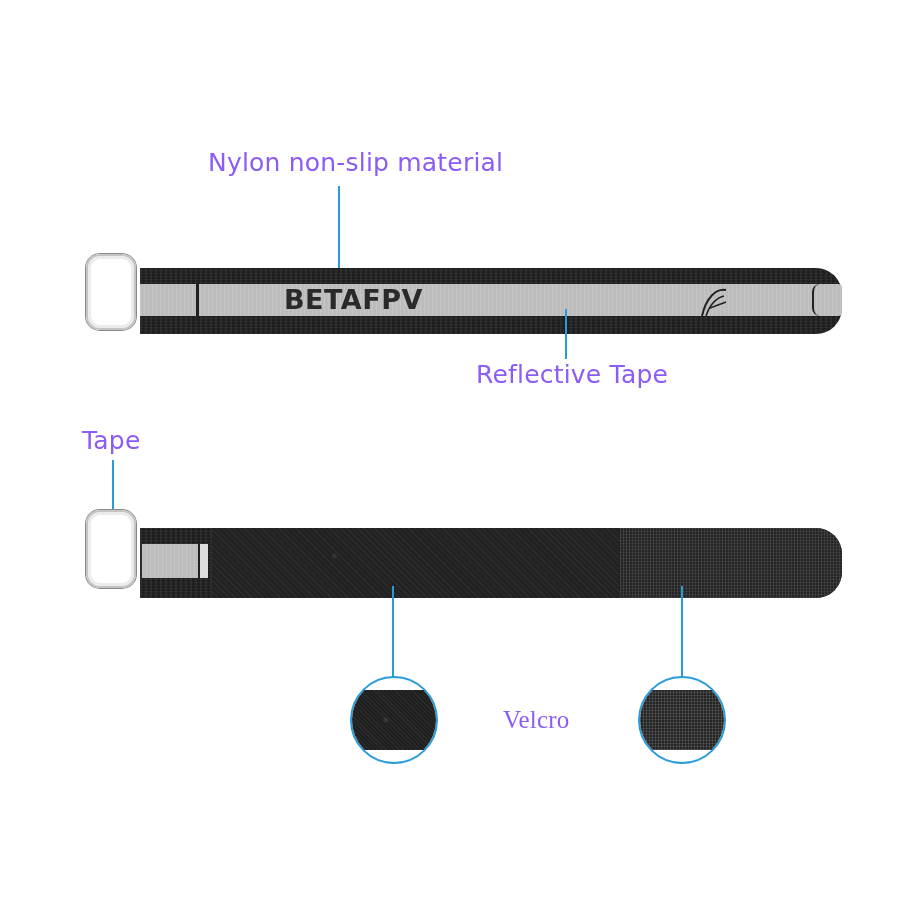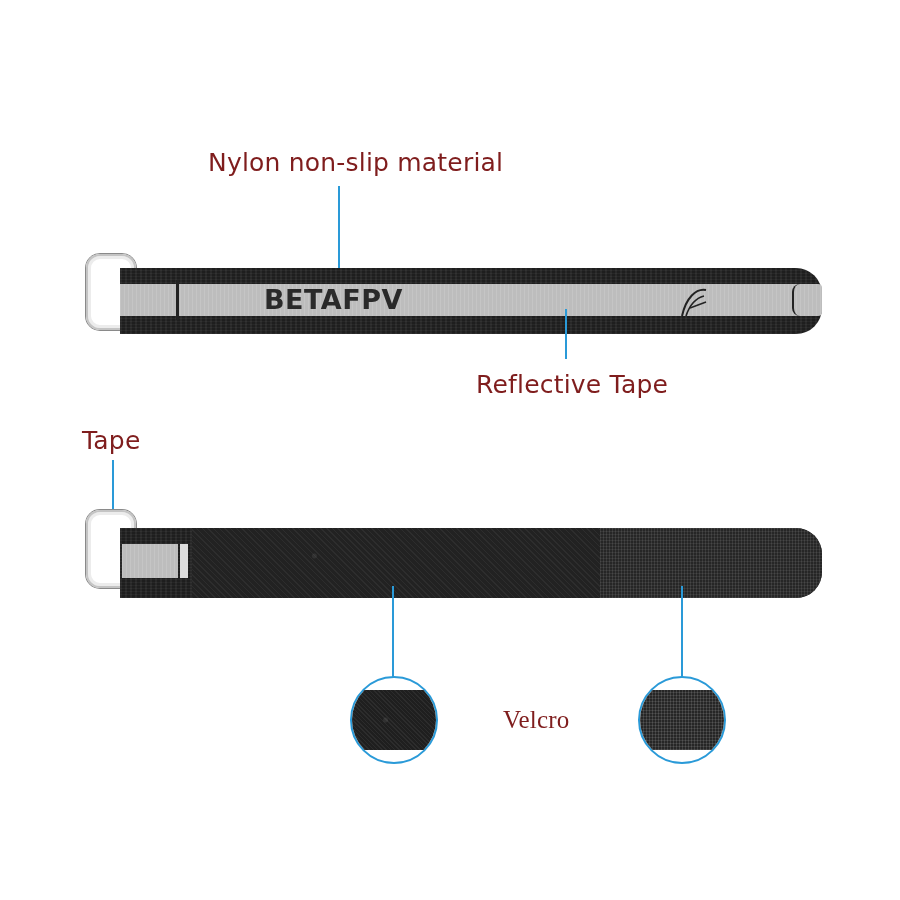--- a/index.html
+++ b/index.html
@@ -1,25 +1,25 @@
 <!DOCTYPE html>
 <html><head>
 <meta charset="utf-8">
 <style>
   html,body{margin:0;padding:0;background:#fff;}
   body{width:900px;height:900px;position:relative;overflow:hidden;font-family:"DejaVu Sans","Liberation Sans",sans-serif;}
   .abs{position:absolute;}
-  .label{position:absolute;color:#7f1d1d;font-size:25px;white-space:nowrap;letter-spacing:0.2px;}
+  .label{position:absolute;color:#8b5cf6;font-size:25px;white-space:nowrap;letter-spacing:0.2px;}
   .vline{position:absolute;width:2px;background:#2a9ad8;}
   .ring{position:absolute;border:2px solid #c4c4c4;border-radius:14px;box-shadow:inset 0 0 0 3px #ececec, 0 0 0 1px #8a8a8a;}
   .strap{position:absolute;border-radius:0 26px 26px 0;
     background:
       repeating-linear-gradient(90deg, rgba(255,255,255,0.05) 0 2px, rgba(0,0,0,0) 2px 5px),
       repeating-linear-gradient(0deg, rgba(255,255,255,0.04) 0 1px, rgba(0,0,0,0) 1px 3px),
-      #1e1e1e;}
+      #1e1e1e; margin-left: 20px;}
   .tape{position:absolute;background:
       repeating-linear-gradient(90deg, rgba(255,255,255,0.12) 0 1px, rgba(0,0,0,0) 1px 4px),
       #bdbdbd;}
   .brand{position:absolute;font-family:"DejaVu Sans","Liberation Sans",sans-serif;font-weight:bold;color:#2a2a2a;font-size:27px;letter-spacing:0.5px;}
   .velcro-loop{position:absolute;background:
       radial-gradient(circle at 30% 40%, rgba(255,255,255,0.07) 0 2px, transparent 3px),
       repeating-linear-gradient(45deg, rgba(255,255,255,0.05) 0 1px, transparent 1px 4px),
       #222;}
   .velcro-hook{position:absolute;background:
       repeating-linear-gradient(90deg, rgba(255,255,255,0.09) 0 1px, transparent 1px 3px),
@@ -47,21 +47,21 @@
   <div class="brand" style="left:144px;top:16px;">BETAFPV</div>
   <svg class="abs" style="left:556px;top:12px;" width="40" height="40" viewBox="0 0 40 40">
     <path d="M6 36 C10 18 20 8 30 10" stroke="#222" stroke-width="2" fill="none"></path>
     <path d="M10 36 C14 24 20 18 28 16" stroke="#222" stroke-width="1.6" fill="none"></path>
     <path d="M14 28 L30 22" stroke="#222" stroke-width="1.6" fill="none"></path>
   </svg>
   <div class="abs" style="left:672px;top:16px;width:14px;height:32px;border-left:2px solid #222;border-radius:8px 0 0 8px;"></div>
 </div>
 
 <div class="vline" style="left:565px;top:309px;height:50px;"></div>
-<div class="label" style="left:476px;top:370px;">Reflective Tape</div>
+<div class="label" style="left:476px;top:360px;">Reflective Tape</div>
 
 <div class="label" style="left:82px;top:426px;">Tape</div>
 <div class="vline" style="left:112px;top:460px;height:52px;"></div>
 
 <div class="ring" style="left:86px;top:510px;width:46px;height:74px;"></div>
 <div class="strap" style="left:120px;top:528px;width:702px;height:70px;">
   <div class="tape" style="left:2px;top:16px;width:56px;height:34px;"></div>
   <div class="abs" style="left:60px;top:16px;width:8px;height:34px;background:#ddd;"></div>
   <div class="velcro-loop" style="left:72px;top:0;width:408px;height:70px;"></div>
   <div class="velcro-hook" style="left:480px;top:0;width:222px;height:70px;border-radius:0 26px 26px 0;"></div>

